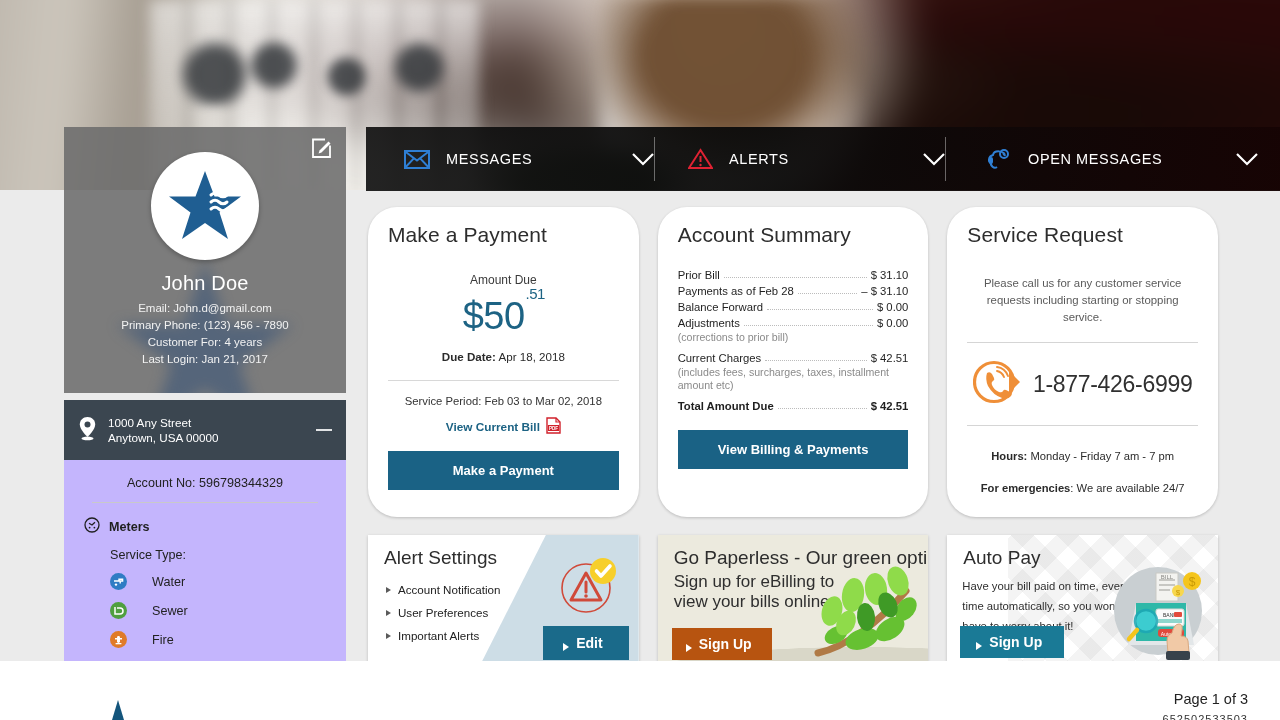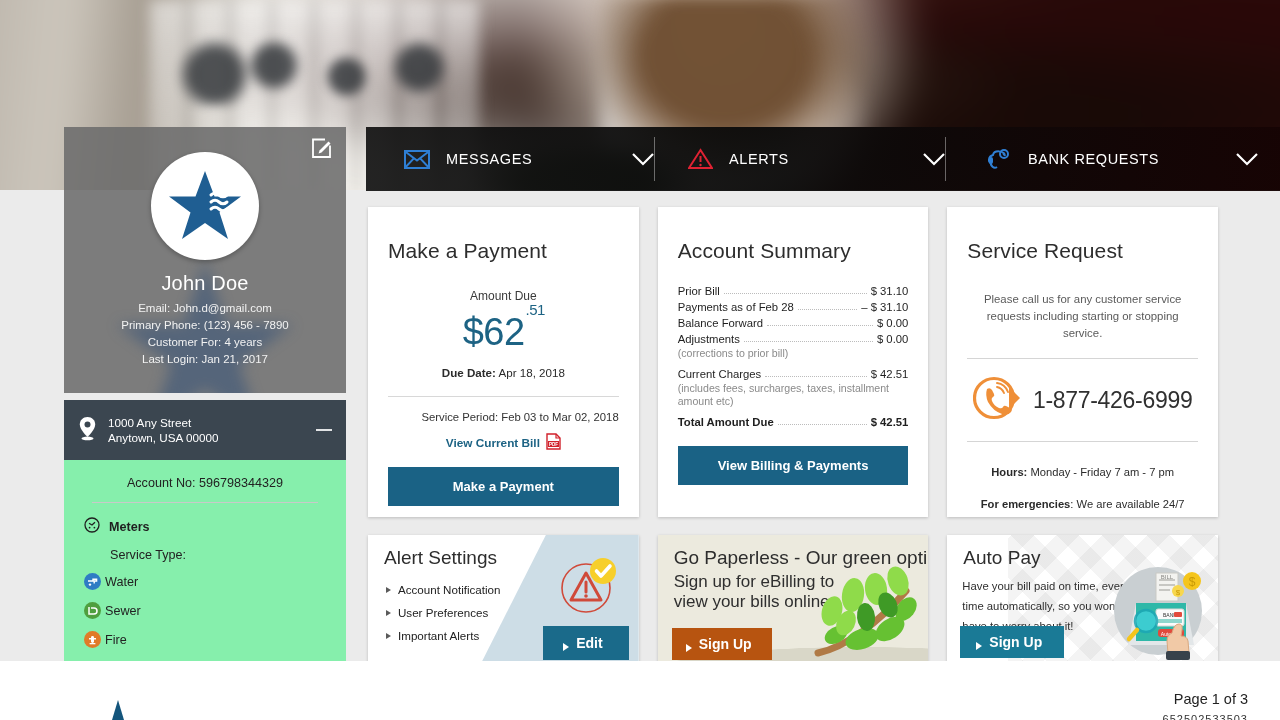--- a/index.html
+++ b/index.html
@@ -135,39 +135,39 @@
   .addr-text .l1 { font-weight: 400; }
   .addr-minus {
     width: 16px; height: 2px; background: #fff; opacity: .85;
     flex: 0 0 auto; cursor: pointer;
   }
 
   
   .acct {
     position: absolute; left: 64px; top: 460px;
     width: 282px; height: 201px;
-    background: #86efac;
+    background: #c4b5fd;
     padding: 16px 20px 0 20px;
     overflow: hidden;
   }
   .acct-no {
     font-size: 12.6px; color: #222; text-align: center;
     padding-bottom: 12px;
     border-bottom: 1px solid #c9c9c9;
     margin: 0 8px 14px 8px;
   }
   .meters-head {
     display: flex; align-items: center; gap: 9px;
     font-size: 12.6px; font-weight: bold; color: #1f1f1f;
     margin-bottom: 12px;
   }
   .svc-label { font-size: 12.6px; color: #222; margin-left: 26px; margin-bottom: 11px; }
   .svc-row {
-    display: flex; align-items: center; gap: 4px;
-    margin-bottom: 12px;
+    display: flex; align-items: center; gap: 25px;
+    margin-left: 26px; margin-bottom: 12px;
     font-size: 12.6px; color: #222;
   }
   .svc-dot {
     width: 17px; height: 17px; border-radius: 50%;
     display: flex; align-items: center; justify-content: center;
     flex: 0 0 auto;
   }
   .acct-clip {
     margin-left: 26px; font-size: 12.6px; color: #222;
     height: 5px; overflow: hidden;
@@ -196,40 +196,40 @@
     position: absolute; left: 368px; top: 207px;
     width: 850px;
   }
   .row1 { display: flex; gap: 19px; }
   .row2 { display: flex; gap: 19px; margin-top: 18px; }
   .card {
     background: #fff;
     box-shadow: 0 1px 3px rgba(0,0,0,.20);
     position: relative;
   }
-  .c-top { width: 272px; height: 310px; padding: 32px 20px 0 20px; }
+  .c-top { width: 272px; height: 310px; padding: 16px 20px 0 20px; border-radius: 29px; }
   .c-wide { width: 272px; }
   .card-title {
     font-size: 21px; font-weight: 400; color: #2d2d2d;
     letter-spacing: .1px;
   }
 
   
   .amt-label { text-align: center; font-size: 12px; color: #3a3a3a; margin-top: 26px; }
   .amt {
     text-align: center; color: #1d6384;
     font-size: 38px; font-weight: 300; margin-top: 8px; letter-spacing: -.5px;
   }
   .amt sup { font-size: 15px; top: -16px; position: relative; left: 1px; }
   .due {
     text-align: center; font-size: 11.6px; color: #2b2b2b; margin-top: 12px;
   }
   .due b { font-weight: bold; }
   .hr { height: 1px; background: #d8d8d8; margin: 17px 0 0 0; }
-  .svc-period { text-align: right; font-size: 11.3px; color: #333; margin-top: 14px; }
+  .svc-period { text-align: center; font-size: 11.3px; color: #333; margin-top: 14px; }
   .viewbill {
     display: flex; align-items: center; justify-content: center; gap: 6px;
     margin-top: 10px; cursor: pointer;
   }
   .viewbill span { color: #1d6384; font-size: 11.8px; font-weight: bold; }
   .btn {
     display: block; width: 100%; border: none;
     background: #1a6285; color: #fff;
     font-size: 13px; font-weight: bold;
     padding: 12px 0; margin-top: 14px; cursor: pointer;
@@ -400,21 +400,21 @@
       <div class="nav-item" style="flex:1;padding-left:36px;padding-right:22px;">
         <span class="nav-ico">
           <svg width="26" height="24" viewBox="0 0 26 24">
             <path d="M5 16 C2 16 2 9 7 8 C8 3 18 3 19 9" fill="none" stroke="#2f7fd4" stroke-width="2"></path>
             <path d="M5 15 C4 19 8 22 11 20" fill="none" stroke="#2f7fd4" stroke-width="2"></path>
             <rect x="3" y="10" width="4" height="7" rx="2" fill="#2f7fd4"></rect>
             <circle cx="18" cy="7" r="4" fill="none" stroke="#2f7fd4" stroke-width="2"></circle>
             <circle cx="18" cy="7" r="1.4" fill="#2f7fd4"></circle>
           </svg>
         </span>
-        <span class="nav-label">BANK REQUESTS</span>
+        <span class="nav-label">OPEN MESSAGES</span>
         <span class="nav-caret">
           <svg width="22" height="13" viewBox="0 0 22 13">
               <path d="M1 1 L11 11 L21 1" fill="none" stroke="#fff" stroke-width="2.2"></path>
             </svg>
         </span>
       </div>
     </div>
 
     <div class="profile">
       <div class="profile-watermark">★</div>
@@ -512,21 +512,21 @@
     </div>
 
     <div class="cards">
 
       <div class="row1">
 
         <div class="card c-top">
           <div class="card-title">Make a Payment</div>
           <div class="amt-label">Amount Due</div>
           <div class="amt">
-            <span>$62</span><sup>.51</sup>
+            <span>$50</span><sup>.51</sup>
           </div>
           <div class="due">
             <b>Due Date:</b>
             <span>Apr 18, 2018</span>
           </div>
           <div class="hr"></div>
           <div class="svc-period">Service Period: Feb 03 to Mar 02, 2018</div>
           <div class="viewbill">
             <span>View Current Bill</span>
             <span>

